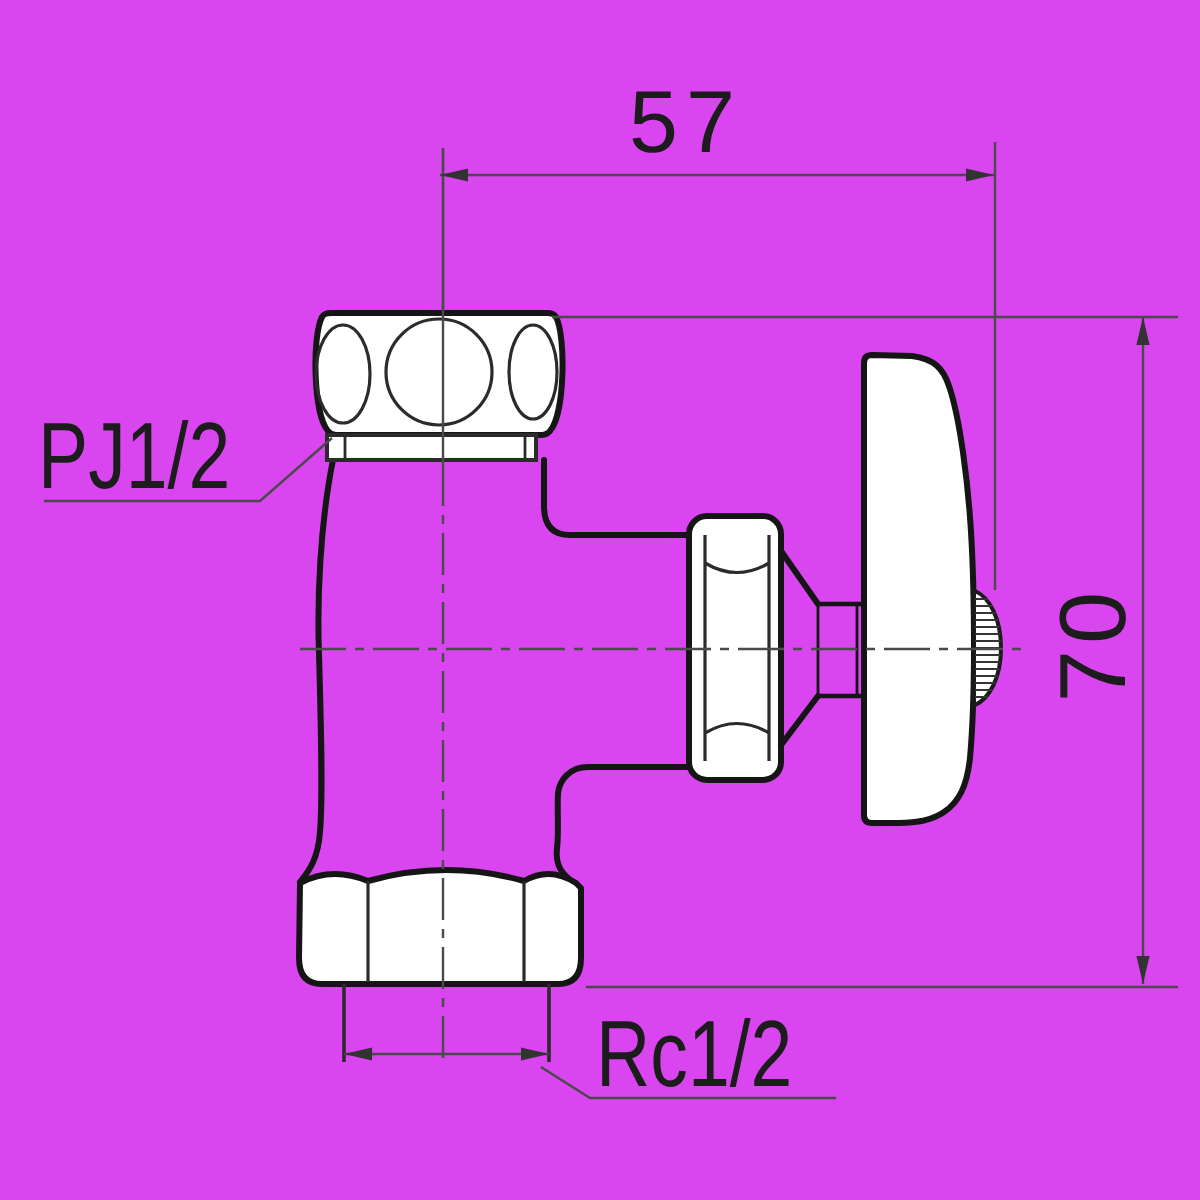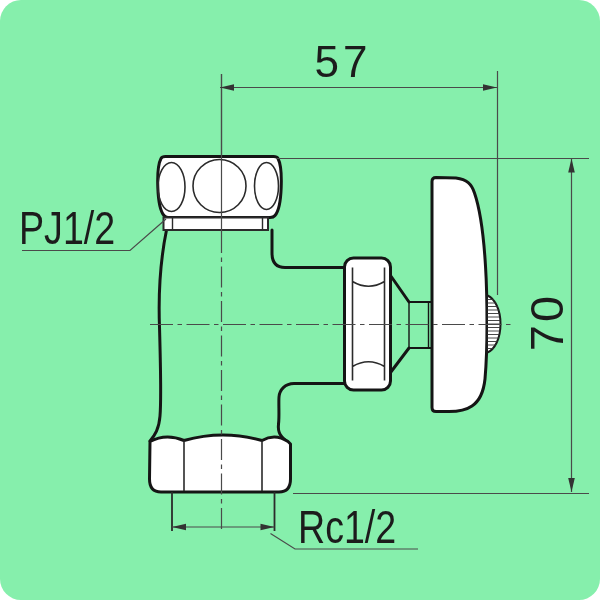--- a/index.html
+++ b/index.html
@@ -1,22 +1,21 @@
 <!DOCTYPE html>
 <html><head>
 <meta charset="utf-8">
 <style>
   html,body{margin:0;padding:0;background:#fff;}
   .canvas{
     position:relative;
     width:600px;height:600px;
-    background:#86efac;
+    background:#d946ef;
     overflow:hidden;
     font-family:"Liberation Sans", sans-serif;
-    border-radius:21px;
   }
   .dim-label{
     position:absolute;
     color:#1c1c1c;
     font-size:47px;
     line-height:47px;
     white-space:nowrap;
     font-weight:400;
   }
   .dim-57{

